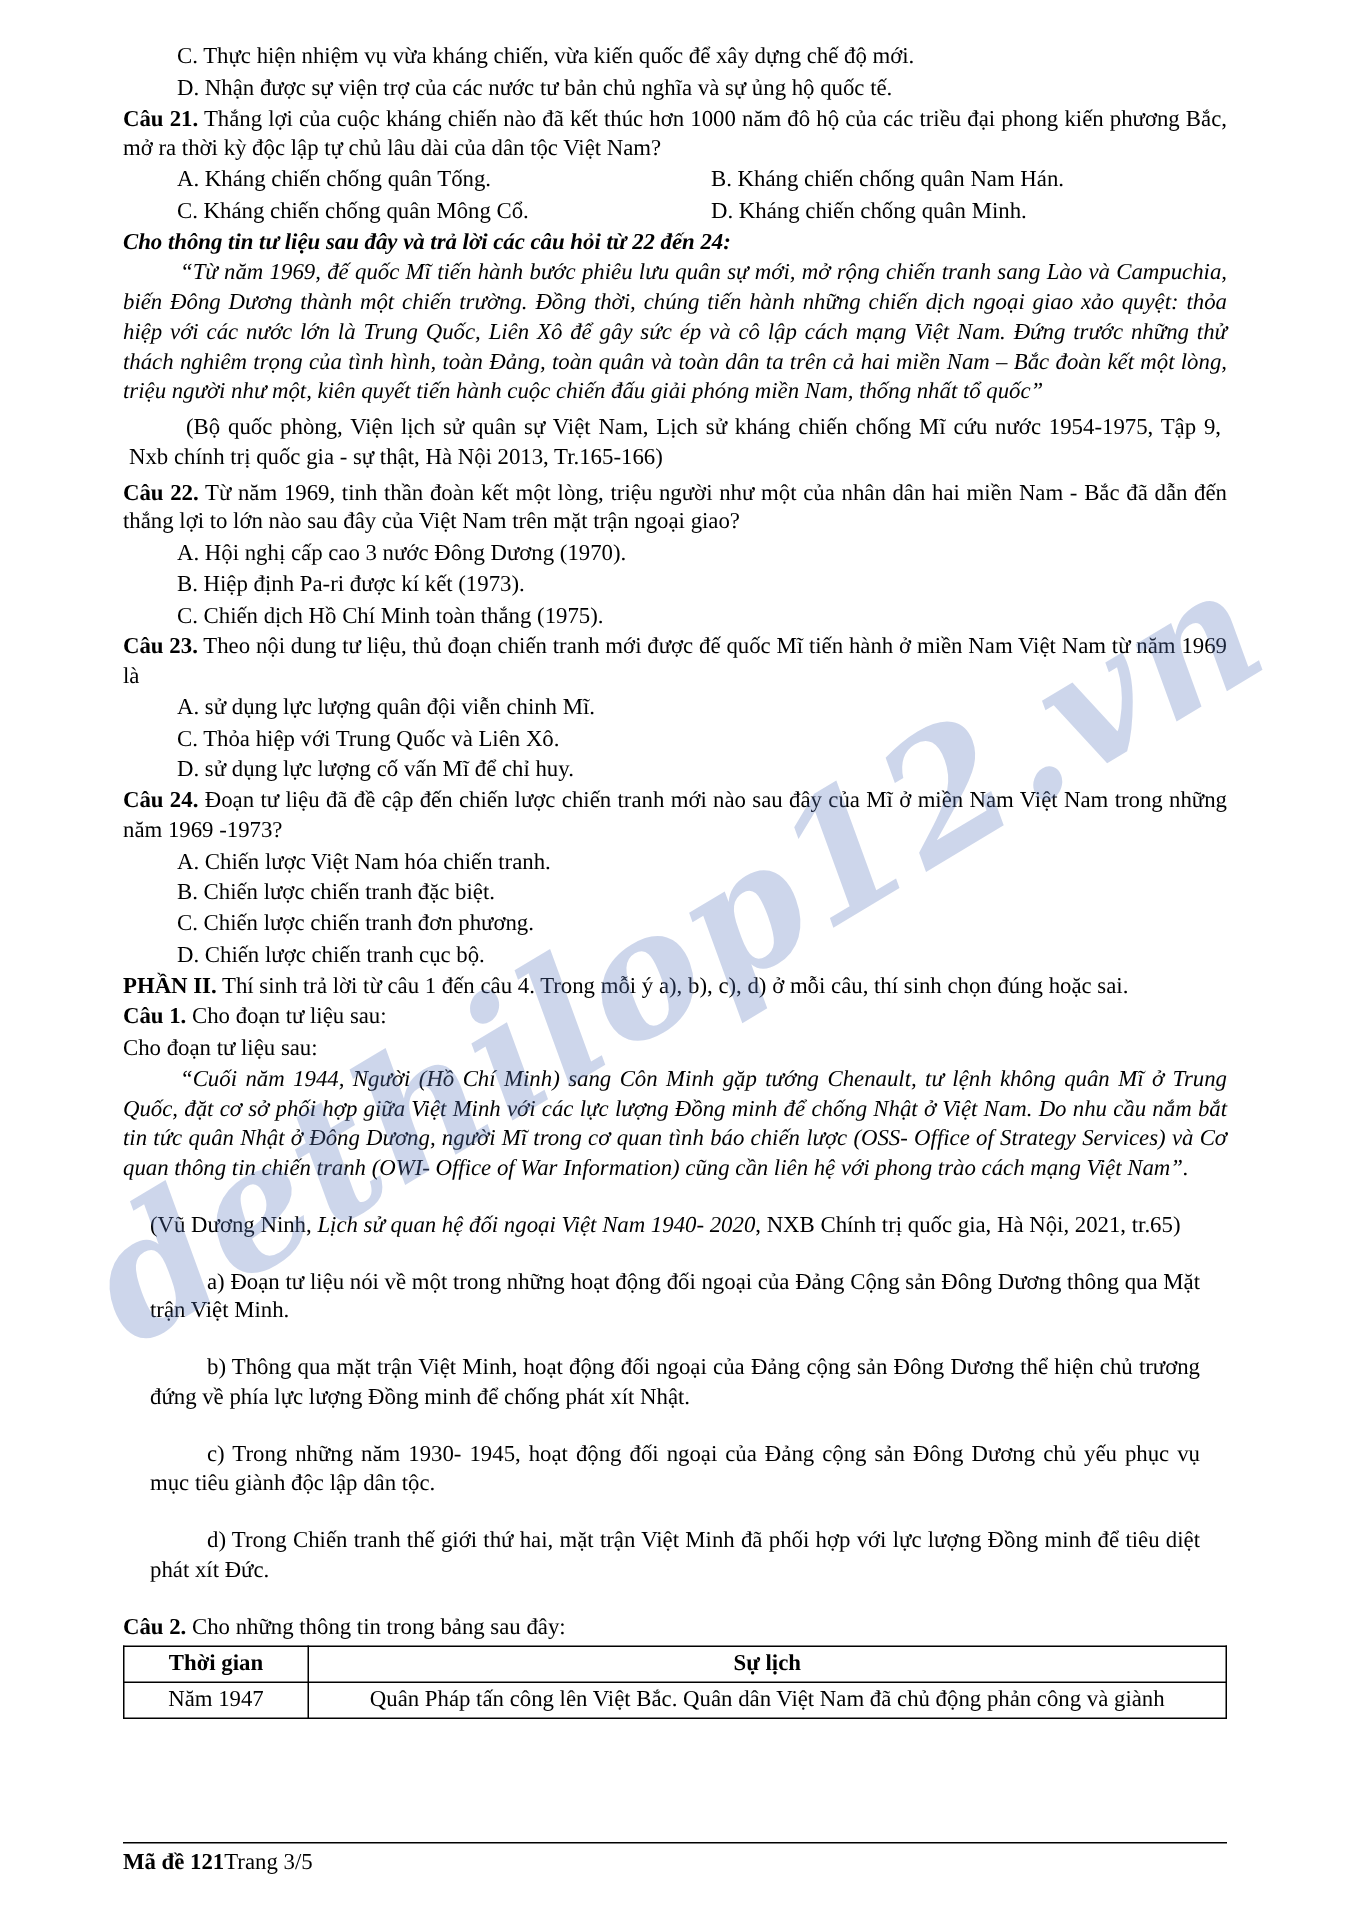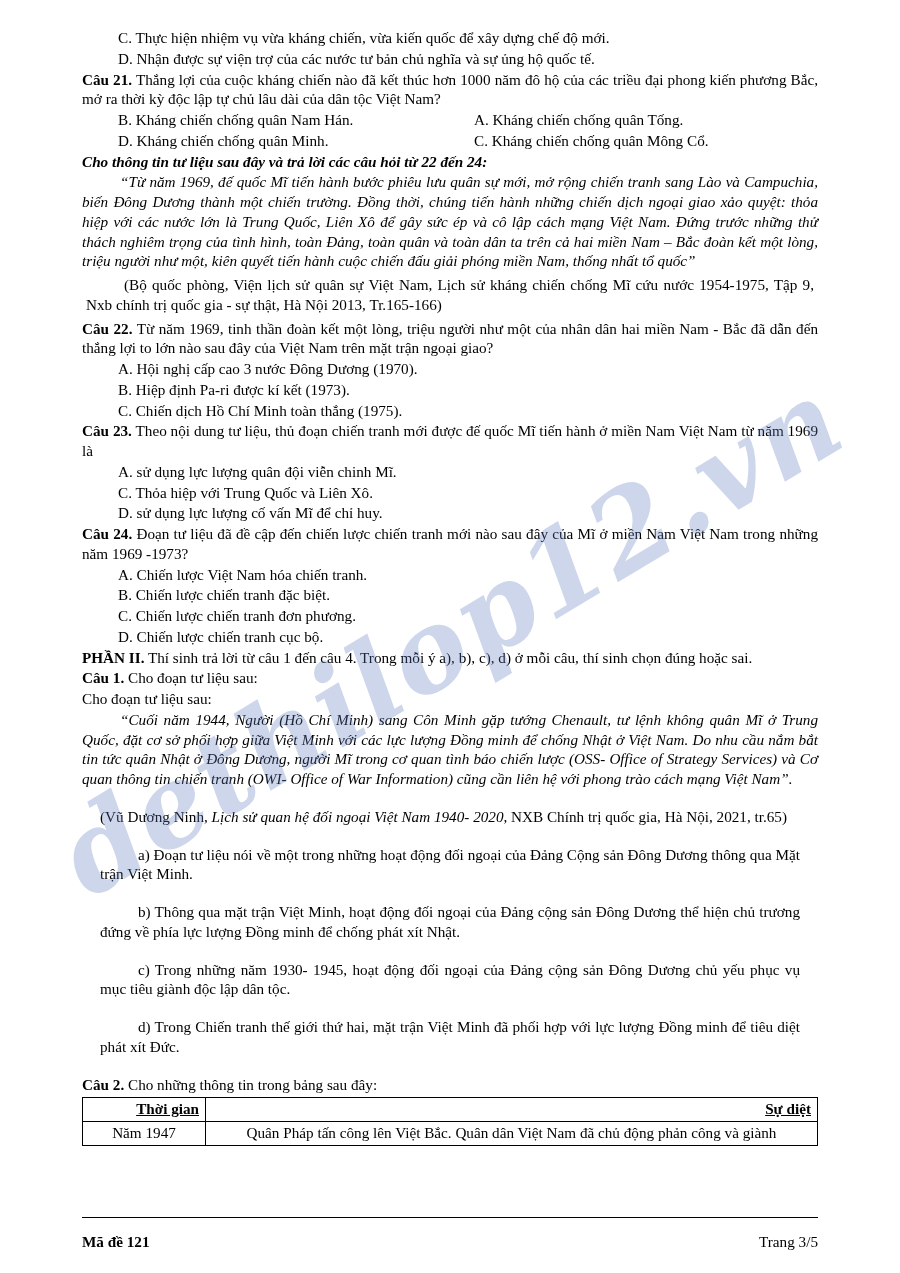--- a/index.html
+++ b/index.html
@@ -77,31 +77,30 @@
     width: 100%;
     margin-top: 3px;
     font-size: 15.2px;
   }
   table.evt td, table.evt th {
     border: 1px solid #000;
     padding: 1px 6px 2px 6px;
     text-align: center;
     font-weight: normal;
   }
-  table.evt th { font-weight: bold; text-align: right; text-decoration: underline; }
+  table.evt th { font-weight: bold; text-align: center; }
   table.evt th.c1, table.evt td.c1 { width: 110px; }
   .footer {
     position: absolute;
     left: 82px;
     right: 82px;
     bottom: 22px;
     border-top: 1px solid #000;
-    padding-top: 15px;
+    padding-top: 4px;
     display: flex;
-    justify-content: space-between;
     font-size: 15.2px;
   }
   .footer .left { font-weight: bold; }
 </style>
 </head>
 <body>
 
 <div class="page">
 
   <div class="watermark">
@@ -111,26 +110,26 @@
   <div class="content">
 
     <div class="opt">C. Thực hiện nhiệm vụ vừa kháng chiến, vừa kiến quốc để xây dựng chế độ mới.</div>
     <div class="opt">D. Nhận được sự viện trợ của các nước tư bản chủ nghĩa và sự ủng hộ quốc tế.</div>
 
     <div class="q-line">
       <b>Câu 21.</b>
       <span>Thắng lợi của cuộc kháng chiến nào đã kết thúc hơn 1000 năm đô hộ của các triều đại phong kiến phương Bắc, mở ra thời kỳ độc lập tự chủ lâu dài của dân tộc Việt Nam?</span>
     </div>
     <div class="opt-2col">
+      <div>A. Kháng chiến chống quân Tống.</div>
       <div>B. Kháng chiến chống quân Nam Hán.</div>
-      <div>A. Kháng chiến chống quân Tống.</div>
     </div>
     <div class="opt-2col">
+      <div>C. Kháng chiến chống quân Mông Cổ.</div>
       <div>D. Kháng chiến chống quân Minh.</div>
-      <div>C. Kháng chiến chống quân Mông Cổ.</div>
     </div>
 
     <div class="q-line bi">Cho thông tin tư liệu sau đây và trả lời các câu hỏi từ 22 đến 24:</div>
 
     <div class="quote indent">“Từ năm 1969, đế quốc Mĩ tiến hành bước phiêu lưu quân sự mới, mở rộng chiến tranh sang Lào và Campuchia, biến Đông Dương thành một chiến trường. Đồng thời, chúng tiến hành những chiến dịch ngoại giao xảo quyệt: thỏa hiệp với các nước lớn là Trung Quốc, Liên Xô để gây sức ép và cô lập cách mạng Việt Nam. Đứng trước những thử thách nghiêm trọng của tình hình, toàn Đảng, toàn quân và toàn dân ta trên cả hai miền Nam – Bắc đoàn kết một lòng, triệu người như một, kiên quyết tiến hành cuộc chiến đấu giải phóng miền Nam, thống nhất tổ quốc”</div>
     <div class="src">(Bộ quốc phòng, Viện lịch sử quân sự Việt Nam, Lịch sử kháng chiến chống Mĩ cứu nước 1954-1975, Tập 9, Nxb chính trị quốc gia - sự thật, Hà Nội 2013, Tr.165-166)</div>
 
     <div class="q-line">
       <b>Câu 22.</b>
       <span>Từ năm 1969, tinh thần đoàn kết một lòng, triệu người như một của nhân dân hai miền Nam - Bắc đã dẫn đến thắng lợi to lớn nào sau đây của Việt Nam trên mặt trận ngoại giao?</span>
@@ -179,21 +178,21 @@
 
     <div class="q-line">
       <b>Câu 2.</b>
       <span>Cho những thông tin trong bảng sau đây:</span>
     </div>
 
     <table class="evt">
       <tbody>
           <tr>
         <th class="c1">Thời gian</th>
-        <th>Sự diệt</th>
+        <th>Sự lịch</th>
       </tr>
       <tr>
         <td class="c1">Năm 1947</td>
         <td>Quân Pháp tấn công lên Việt Bắc. Quân dân Việt Nam đã chủ động phản công và giành</td>
       </tr>
     </tbody>
       </table>
 
   </div>
 

